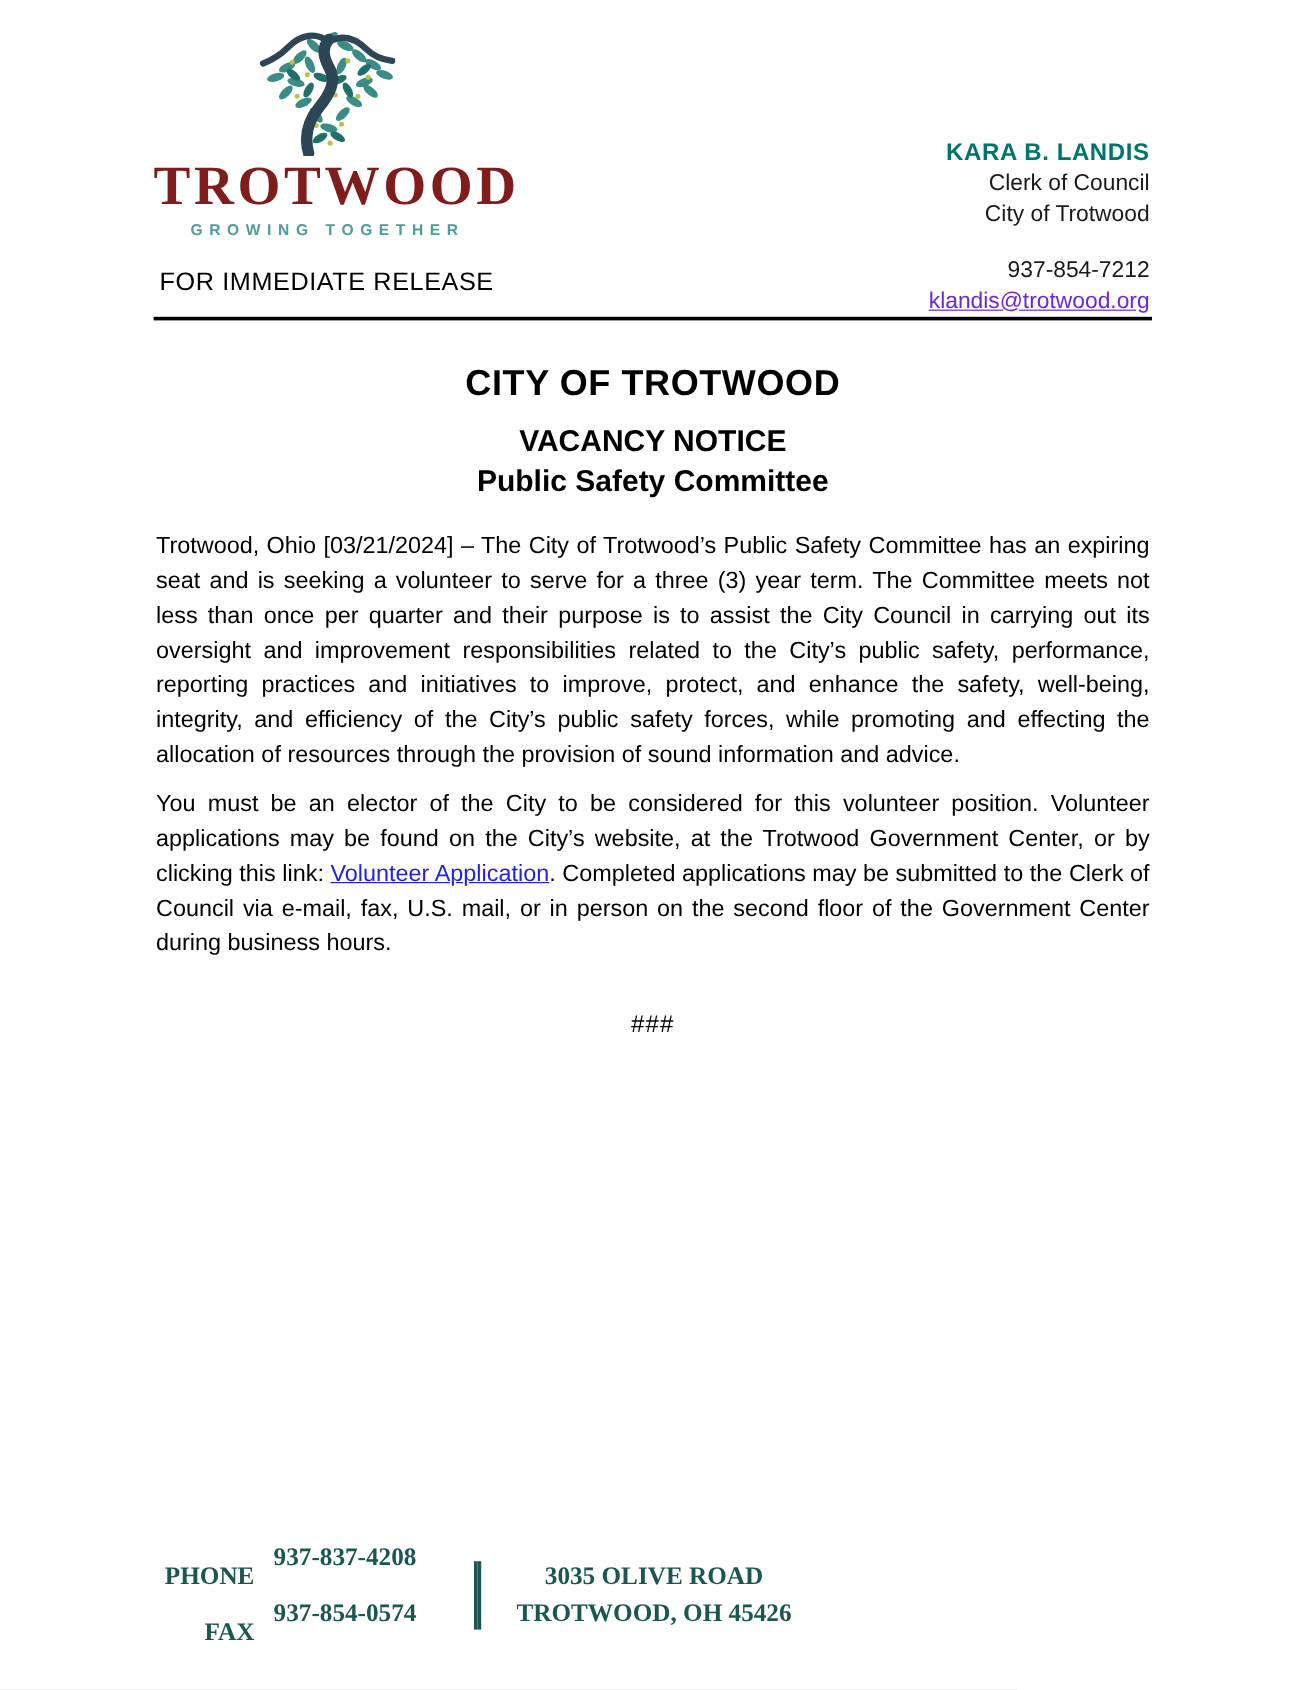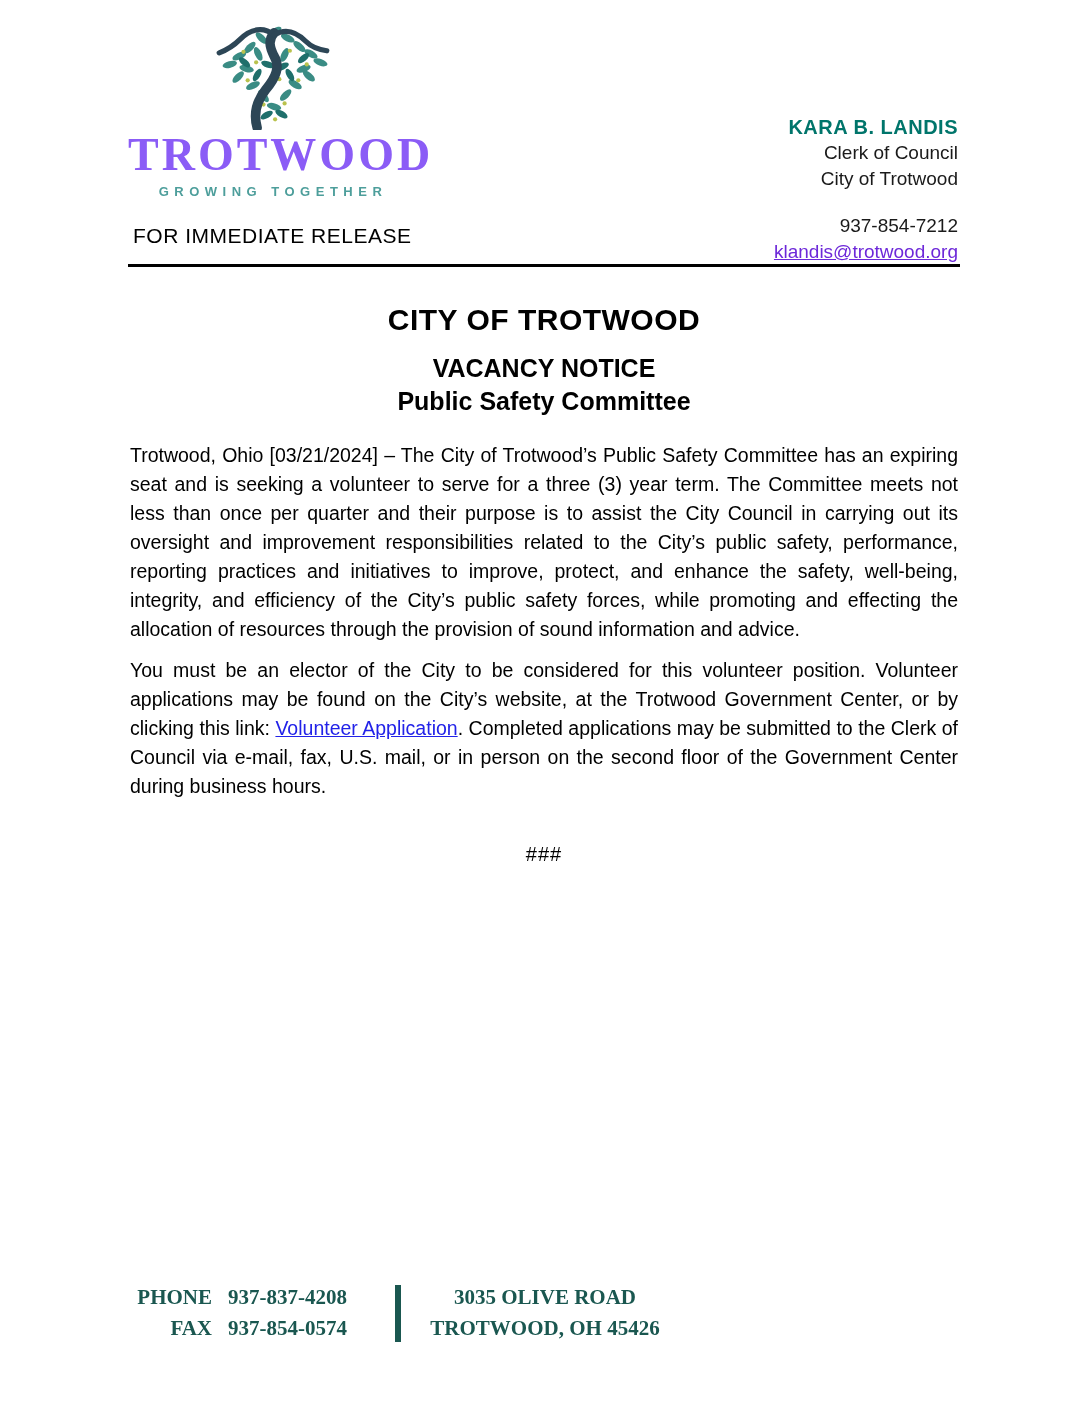--- a/index.html
+++ b/index.html
@@ -11,21 +11,21 @@
     background:#ffffff;
     font-family:"Liberation Sans", sans-serif;
     color:#000;
     overflow:hidden;
   }
 
   
   .logo-block { position:absolute; left:128px; top:20px; width:290px; text-align:center; }
   .logo-tree  { display:block; margin:0 auto; }
   .wordmark   { font-family:"Liberation Serif", serif; font-weight:bold; font-size:46px;
-                letter-spacing:3px; color:#8b5cf6; line-height:1; margin-top:2px; }
+                letter-spacing:3px; color:#7f1d1d; line-height:1; margin-top:2px; }
   .tagline    { font-size:13px; font-weight:bold; letter-spacing:5.5px; color:#4d9e9b; margin-top:6px; }
 
   .contact-block { position:absolute; right:130px; top:70px; text-align:right;
                    font-size:19px; line-height:26px; color:#1a1a1a;margin-top:44px; }
   .contact-name  { color:#00756b; font-weight:bold; font-size:20px; letter-spacing:0.5px; }
   .contact-phone { margin-top:21px;text-align:right; }
   .contact-email a, .contact-email span.link { color:#6d28d9; text-decoration:underline; cursor:pointer; }
 
   .release-line { position:absolute; left:133px; top:224px; font-size:21px; letter-spacing:0.5px; }
 
@@ -44,21 +44,21 @@
   .inline-link { color:#2222e8; text-decoration:underline; cursor:pointer; }
   .end-mark { margin-top:39px; text-align:center; font-size:20px; letter-spacing:1px; }
 
   
   .page-footer { position:absolute; left:130px; top:1282px; width:828px;
                  display:flex; align-items:center;
                  font-family:"Liberation Serif", serif; font-weight:bold;
                  color:#1a5750; }
   .f-left  { width:265px; font-size:21px; }
   .f-row   { display:grid; grid-template-columns:82px 1fr; column-gap:16px; line-height:31px; }
-  .f-label { text-align:right; }
+  .f-label { text-align:right;margin-top:16px; }
   .f-divider { width:3px; height:57px; background:#1a5750; }
   .f-center  { flex:1; text-align:center; font-size:22px; letter-spacing:0.5px; }
   .f-right   { width:288px; text-align:center; font-size:21px; line-height:31px; }
 </style>
 </head>
 <body>
 
 <div class="page">
 
   <div class="logo-block">

